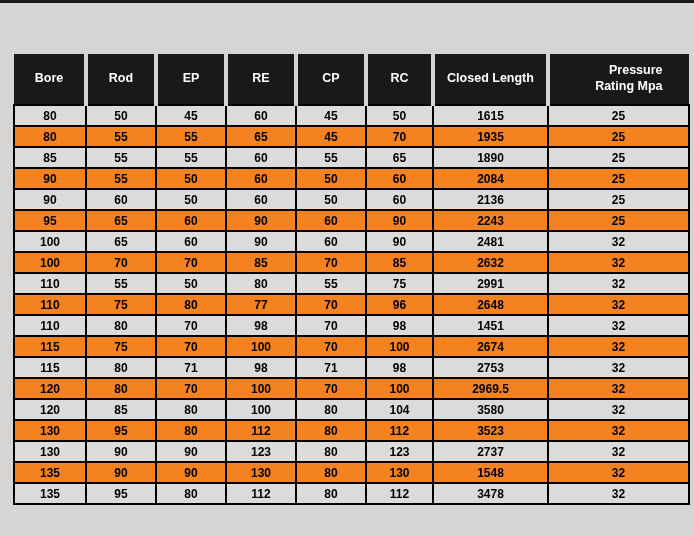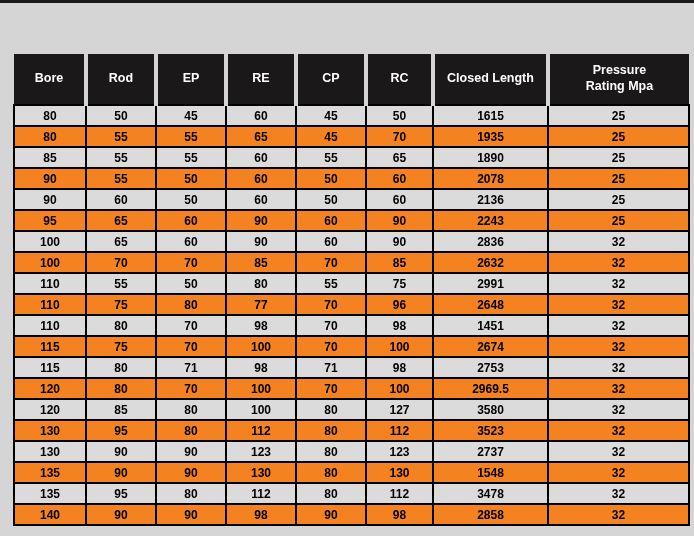--- a/index.html
+++ b/index.html
@@ -41,20 +41,21 @@
     border: none;
     border-left: 4px solid var(--page-bg, #d5d5d5);
     line-height: 1.25;
   }
   .spec-table th:first-child {
     border-left: none;
   }
   .spec-table th .wrap-narrow {
     display: inline-block;
     max-width: 86px;
+    text-align: right;
   }
   .spec-table td {
     border: 2px solid #000000;
     height: 19px;
     padding: 0;
     text-align: center;
     vertical-align: middle;
     font-size: 12px;
     font-weight: bold;
     color: #000000;
@@ -121,21 +122,21 @@
         <td>1890</td>
         <td>25</td>
       </tr>
       <tr>
         <td>90</td>
         <td>55</td>
         <td>50</td>
         <td>60</td>
         <td>50</td>
         <td>60</td>
-        <td>2078</td>
+        <td>2084</td>
         <td>25</td>
       </tr>
       <tr>
         <td>90</td>
         <td>60</td>
         <td>50</td>
         <td>60</td>
         <td>50</td>
         <td>60</td>
         <td>2136</td>
@@ -151,21 +152,21 @@
         <td>2243</td>
         <td>25</td>
       </tr>
       <tr>
         <td>100</td>
         <td>65</td>
         <td>60</td>
         <td>90</td>
         <td>60</td>
         <td>90</td>
-        <td>2836</td>
+        <td>2481</td>
         <td>32</td>
       </tr>
       <tr>
         <td>100</td>
         <td>70</td>
         <td>70</td>
         <td>85</td>
         <td>70</td>
         <td>85</td>
         <td>2632</td>
@@ -230,21 +231,21 @@
         <td>100</td>
         <td>2969.5</td>
         <td>32</td>
       </tr>
       <tr>
         <td>120</td>
         <td>85</td>
         <td>80</td>
         <td>100</td>
         <td>80</td>
-        <td>127</td>
+        <td>104</td>
         <td>3580</td>
         <td>32</td>
       </tr>
       <tr>
         <td>130</td>
         <td>95</td>
         <td>80</td>
         <td>112</td>
         <td>80</td>
         <td>112</td>
@@ -272,26 +273,16 @@
         <td>32</td>
       </tr>
       <tr>
         <td>135</td>
         <td>95</td>
         <td>80</td>
         <td>112</td>
         <td>80</td>
         <td>112</td>
         <td>3478</td>
-        <td>32</td>
-      </tr>
-      <tr>
-        <td>140</td>
-        <td>90</td>
-        <td>90</td>
-        <td>98</td>
-        <td>90</td>
-        <td>98</td>
-        <td>2858</td>
         <td>32</td>
       </tr>
     </tbody>
 </table>
 
 </body></html>

